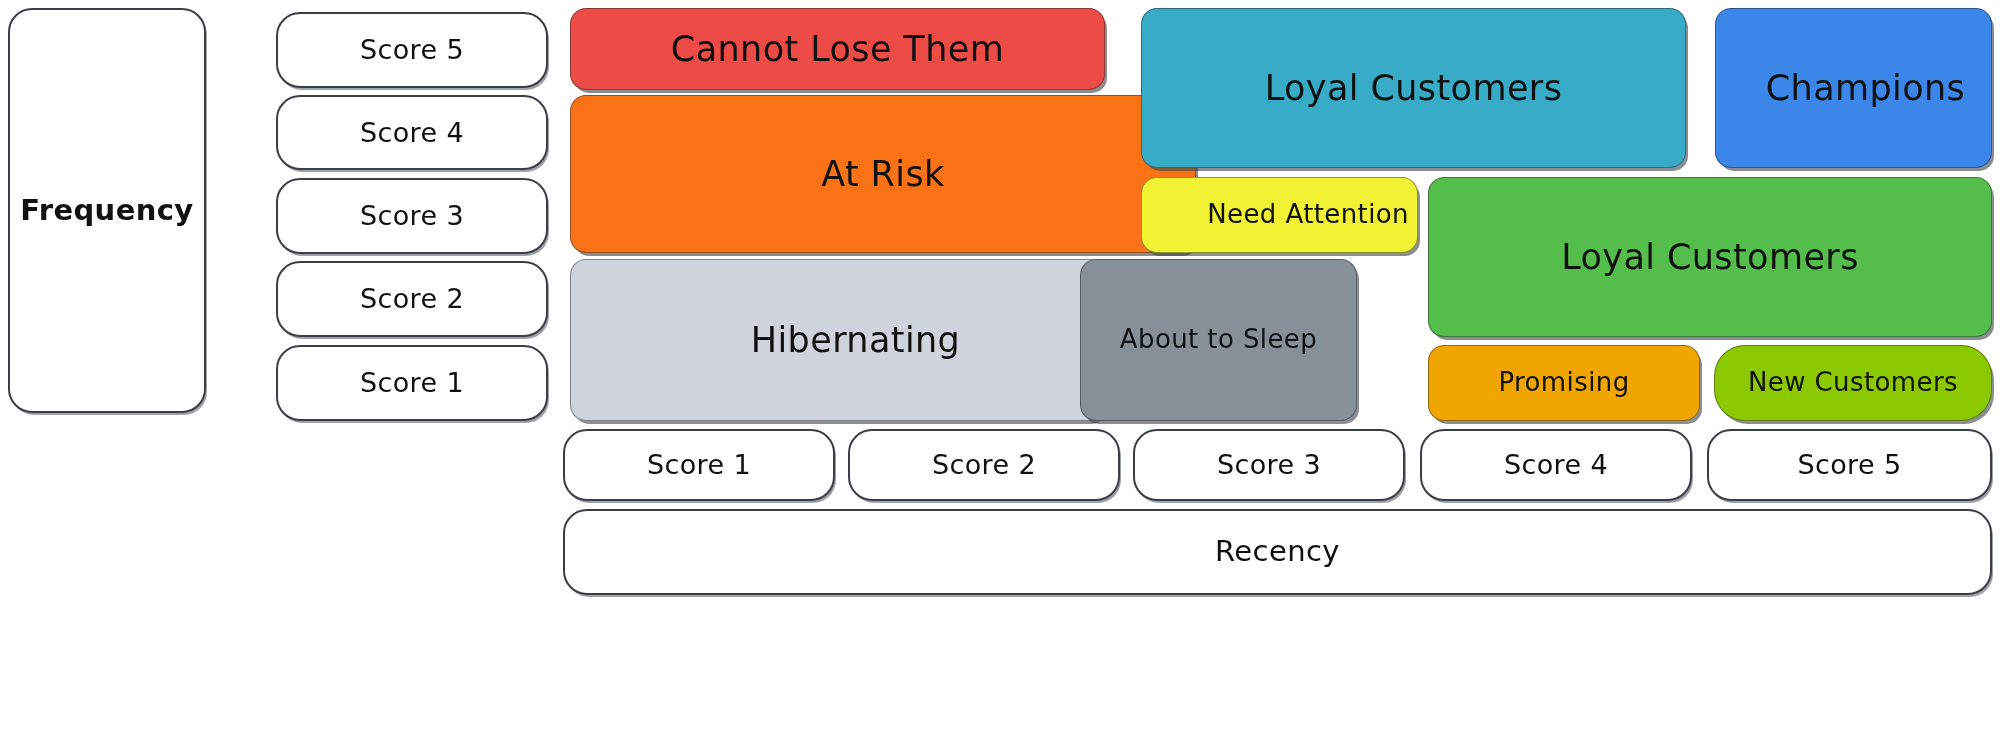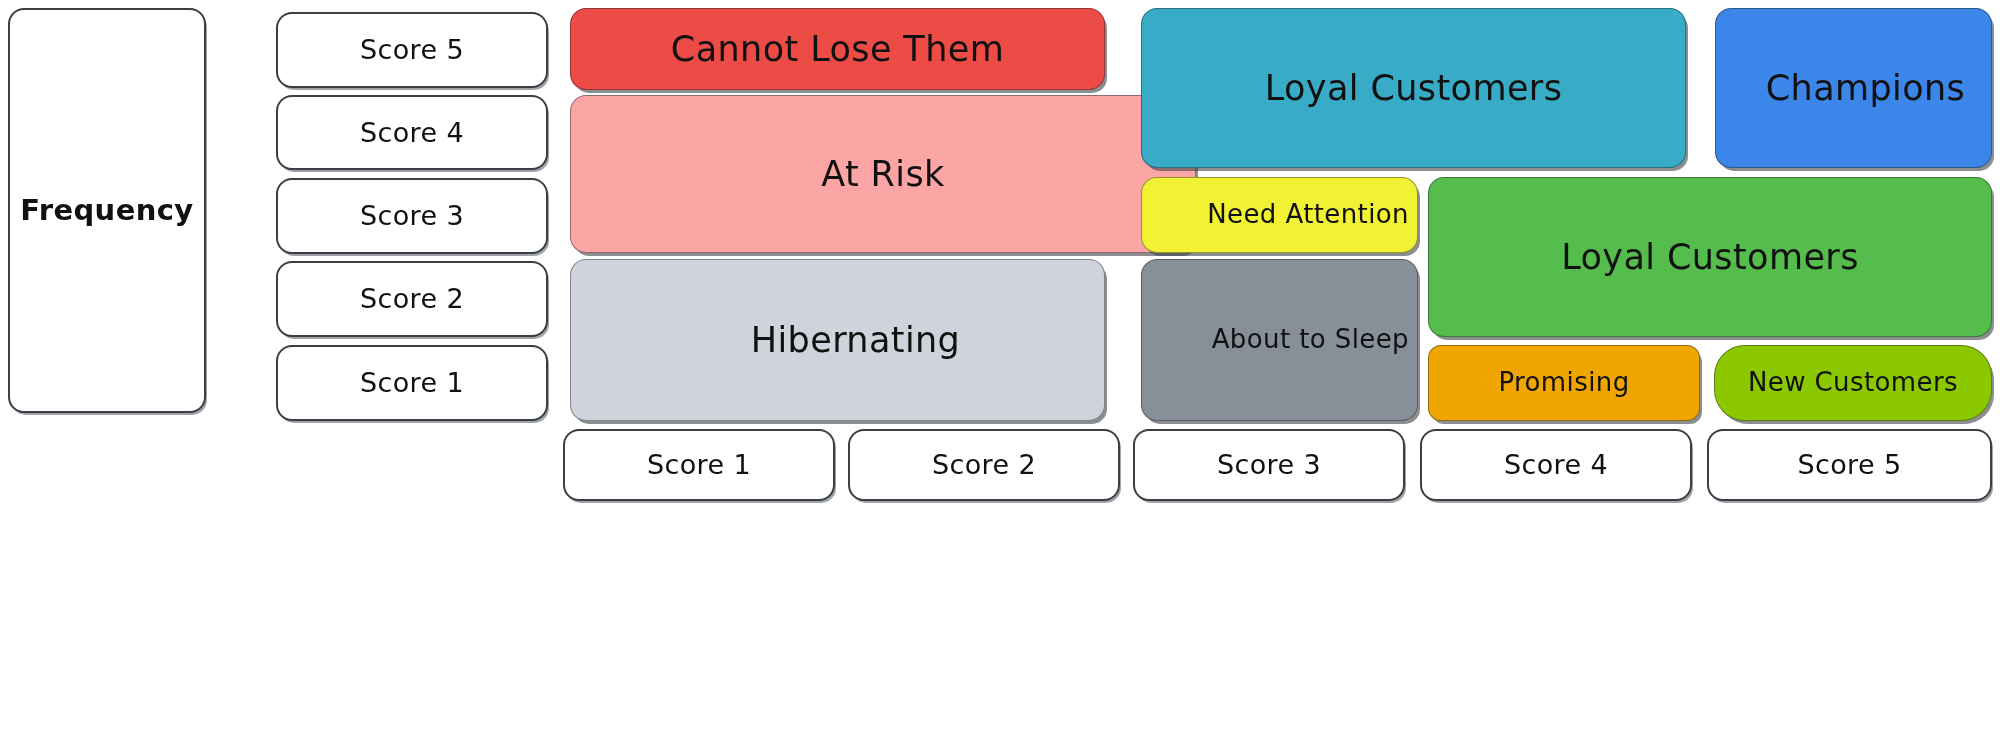--- a/index.html
+++ b/index.html
@@ -30,21 +30,21 @@
     line-height: 1.15;
     color: #111111;
     letter-spacing: 0.4px;
     padding: 2px 8px;
   }
 
   
   .plain {
     background: #ffffff;
     border: 2px solid #3a3f45;
-    border-radius: 16px;
+    border-radius: 24px;
     box-shadow: 2px 3px 0 -1px rgba(80,86,94,0.55);
     font-size: 27px;
   }
 
   .plain.tall { font-size: 29px; }
 
   
   .seg {
     border: 1px solid rgba(30,34,38,0.45);
     border-radius: 16px;
@@ -82,49 +82,49 @@
     <span class="label-text">Score 2</span>
   </div>
   <div class="box plain" style="left:276px; top:345px; width:272px; height:76px;">
     <span class="label-text">Score 1</span>
   </div>
 
   <div class="box seg" style="left:570px; top:8px; width:535px; height:82px; background:#EC4B46;">
     <span class="label-text">Cannot Lose Them</span>
   </div>
 
-  <div class="box seg" style="left:570px; top:95px; width:626px; height:158px; background:#fca5a5;text-align:right;">
+  <div class="box seg" style="left:570px; top:95px; width:626px; height:158px; background:#f97316;text-align:right;">
     <span class="label-text">At Risk</span>
   </div>
 
   <div class="box seg" style="left:570px; top:259px; width:535px; height:162px; background:#CFD4DC;padding-left:44px;">
     <span class="label-text">Hibernating</span>
   </div>
 
   <div class="box seg" style="left:1141px; top:8px; width:545px; height:160px; background:#38ABC6;">
     <span class="label-text">Loyal Customers</span>
   </div>
 
   <div class="box seg small" style="left:1141px; top:177px; width:277px; height:76px; background:#F2F235;justify-content:flex-end;">
     <span class="label-text">Need Attention</span>
   </div>
 
-  <div class="box seg small" style="left:1141px; top:259px; width:277px; height:162px; background:#878F99;justify-content:flex-end;">
+  <div class="box seg small" style="left:1080px; top:259px; width:277px; height:162px; background:#878F99;">
     <span class="label-text">About to Sleep</span>
   </div>
 
   <div class="box seg" style="left:1715px; top:8px; width:277px; height:160px; background:#3B86E8;padding-left:32px;">
     <span class="label-text">Champions</span>
   </div>
 
   <div class="box seg" style="left:1428px; top:177px; width:564px; height:160px; background:#54BD4C;">
     <span class="label-text">Loyal Customers</span>
   </div>
 
-  <div class="box seg small" style="left:1428px; top:345px; width:272px; height:76px; background:#F0A500;border-radius:13px;">
+  <div class="box seg small" style="left:1428px; top:345px; width:272px; height:76px; background:#F0A500;">
     <span class="label-text">Promising</span>
   </div>
 
   <div class="box seg small" style="left:1714px; top:345px; width:278px; height:76px; background:#8CC800;border-radius:31px;">
     <span class="label-text">New Customers</span>
   </div>
 
   <div class="box plain" style="left:563px; top:429px; width:272px; height:72px;">
     <span class="label-text">Score 1</span>
   </div>
@@ -134,14 +134,17 @@
   <div class="box plain" style="left:1133px; top:429px; width:272px; height:72px;">
     <span class="label-text">Score 3</span>
   </div>
   <div class="box plain" style="left:1420px; top:429px; width:272px; height:72px;">
     <span class="label-text">Score 4</span>
   </div>
   <div class="box plain" style="left:1707px; top:429px; width:285px; height:72px;">
     <span class="label-text">Score 5</span>
   </div>
 
+  <div class="box plain tall" style="left:563px; top:509px; width:1429px; height:86px;">
+    <span class="label-text">Recency</span>
+  </div>
 
 </div>
 
 </body></html>

